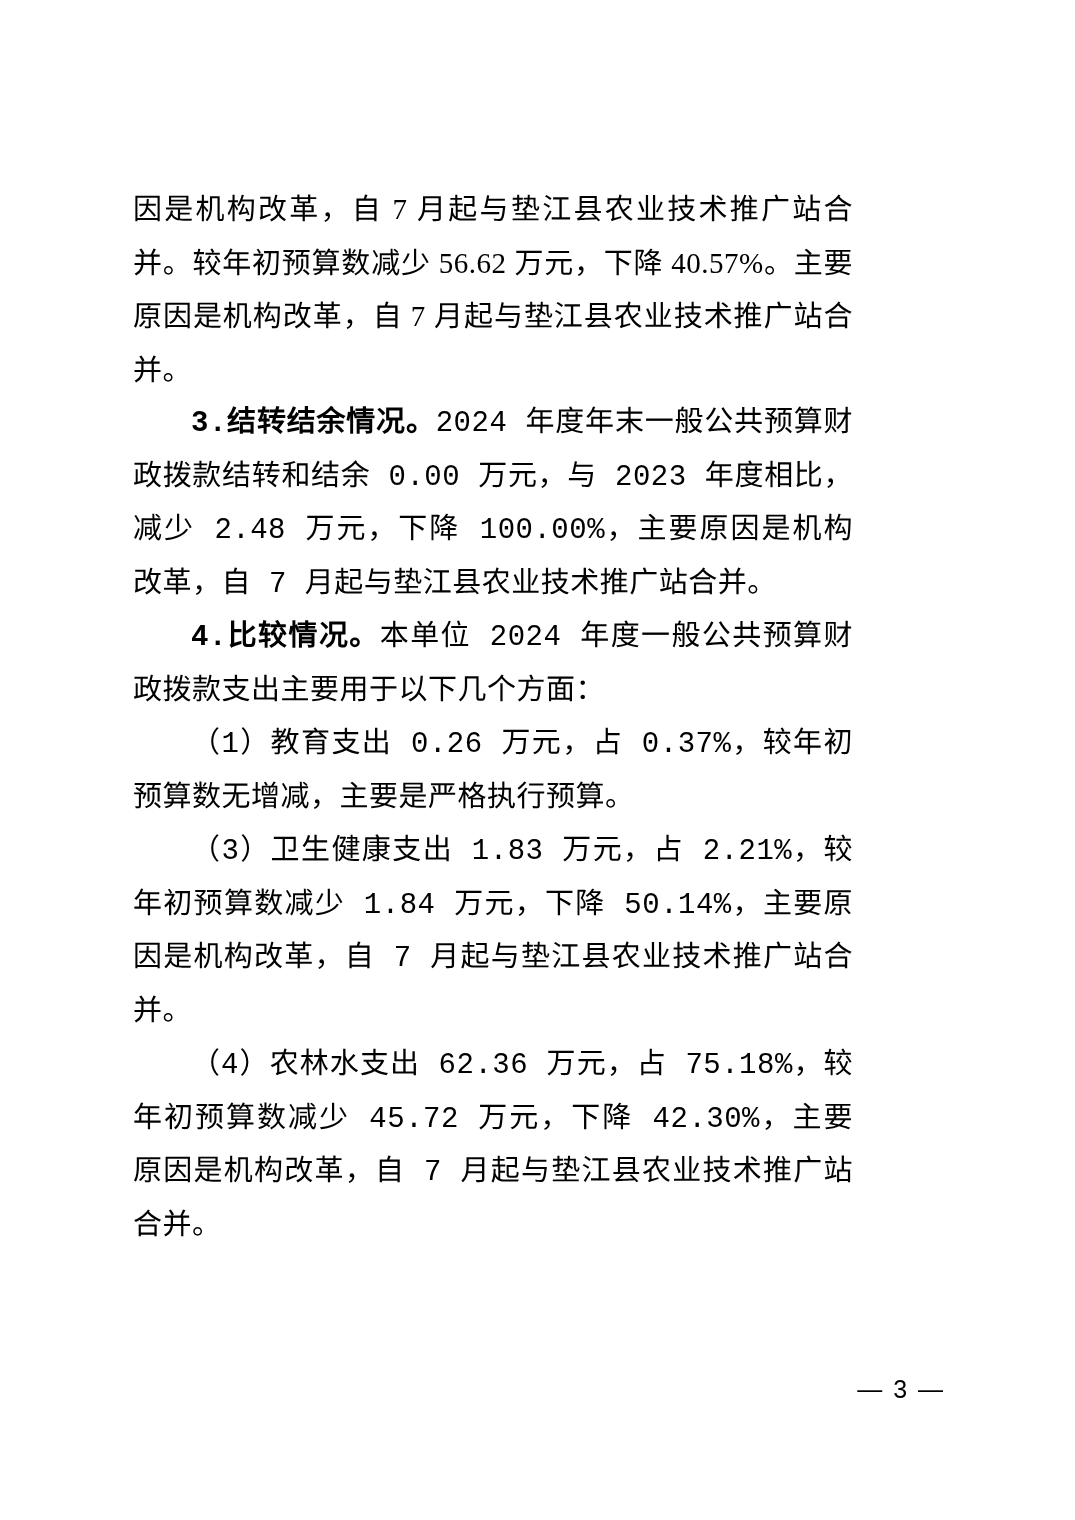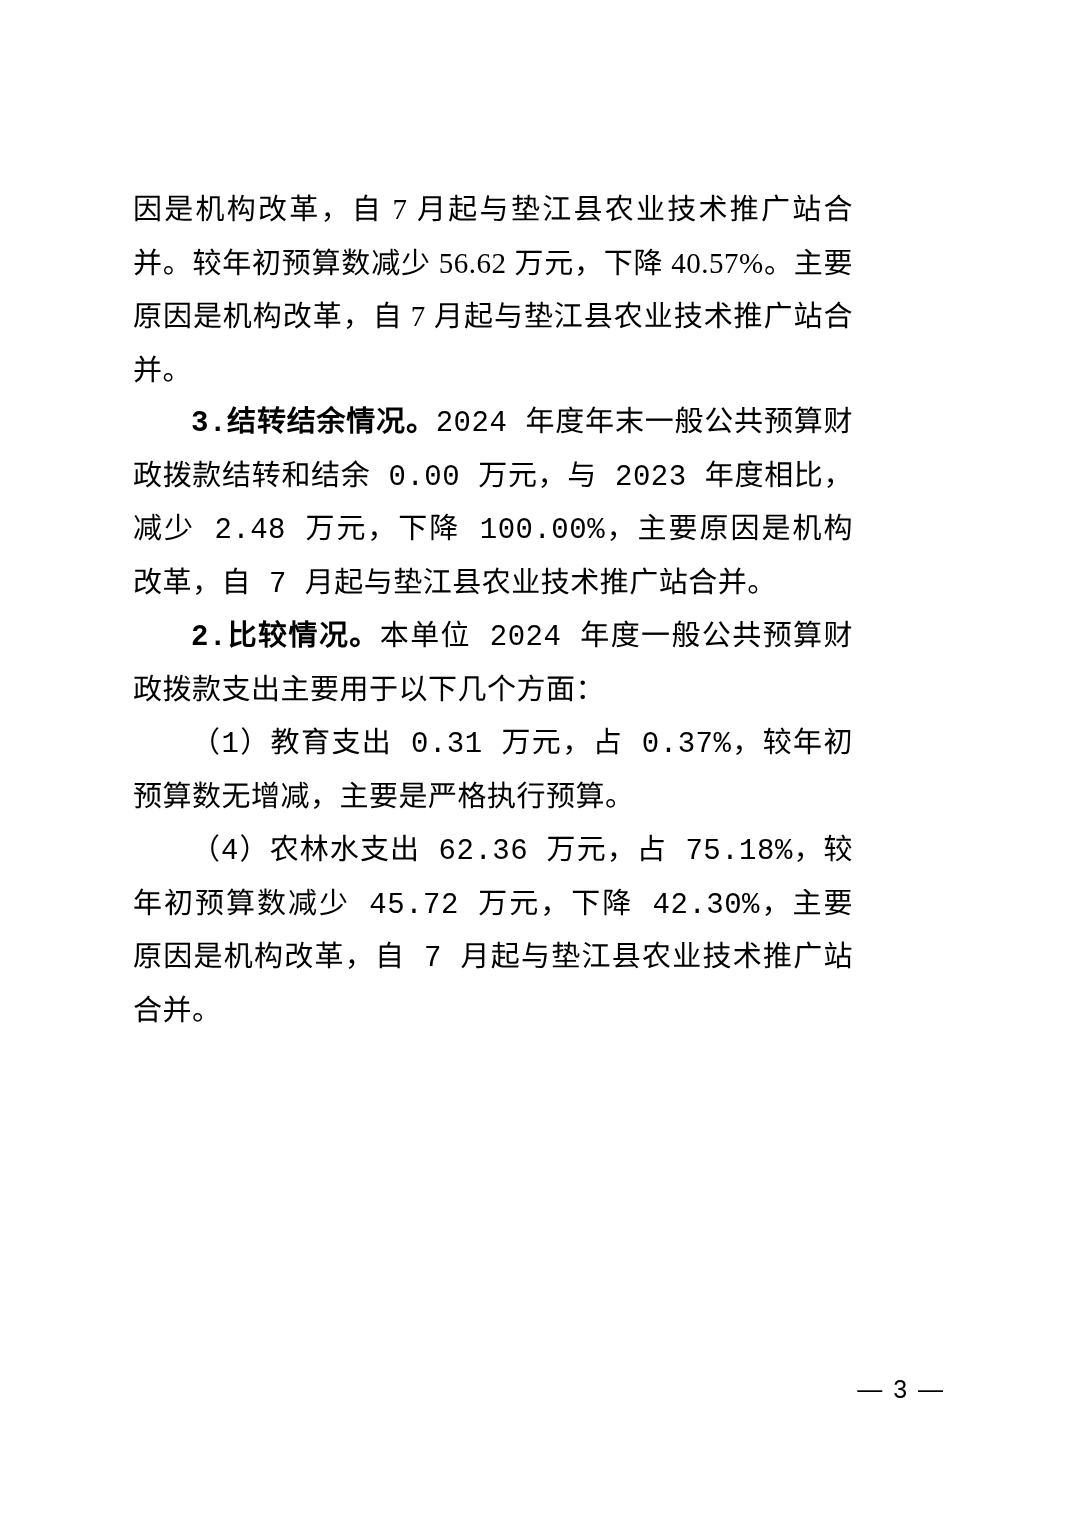--- a/index.html
+++ b/index.html
@@ -50,24 +50,25 @@
 </style>
 </head>
 <body>
 
 <div class="page">
 
   <p class="para"><span>因是机构改革，自 7 月起与垫江县农业技术推广站合并。较年初预算数减少 56.62 万元，下降 40.57%。主要原因是机构改革，自 7 月起与垫江县农业技术推广站合并。</span></p>
 
   <p class="para indent"><strong class="lead">3.结转结余情况。</strong><span>2024 年度年末一般公共预算财政拨款结转和结余 0.00 万元，与 2023 年度相比，减少 2.48 万元，下降 100.00%，主要原因是机构改革，自 7 月起与垫江县农业技术推广站合并。</span></p>
 
-  <p class="para indent"><strong class="lead">2.比较情况。</strong><span>本单位 2024 年度一般公共预算财政拨款支出主要用于以下几个方面：</span></p>
+  <p class="para indent"><strong class="lead">4.比较情况。</strong><span>本单位 2024 年度一般公共预算财政拨款支出主要用于以下几个方面：</span></p>
 
-  <p class="para indent"><span>（1）教育支出 0.31 万元，占 0.37%，较年初预算数无增减，主要是严格执行预算。</span></p>
+  <p class="para indent"><span>（1）教育支出 0.26 万元，占 0.37%，较年初预算数无增减，主要是严格执行预算。</span></p>
 
 
+  <p class="para indent"><span>（3）卫生健康支出 1.83 万元，占 2.21%，较年初预算数减少 1.84 万元，下降 50.14%，主要原因是机构改革，自 7 月起与垫江县农业技术推广站合并。</span></p>
 
   <p class="para indent"><span>（4）农林水支出 62.36 万元，占 75.18%，较年初预算数减少 45.72 万元，下降 42.30%，主要原因是机构改革，自 7 月起与垫江县农业技术推广站合并。</span></p>
 
 
 </div>
 
 <div class="footer">— 3 —</div>
 
 </body></html>

